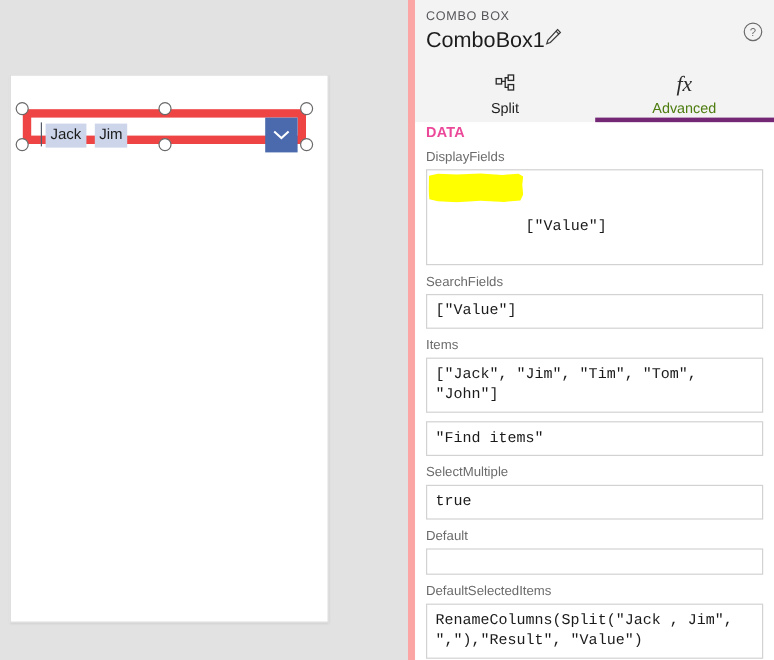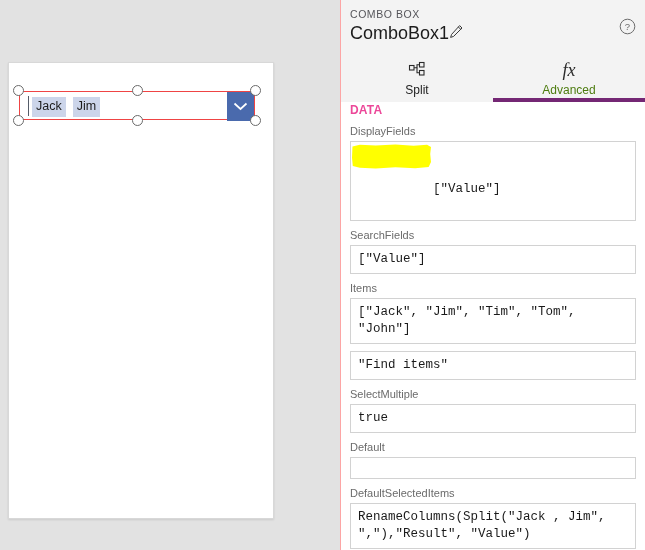--- a/index.html
+++ b/index.html
@@ -48,21 +48,21 @@
     width: 236px;
     height: 29px;
   }
   #combo-box-body {
     position: absolute;
     left: 0;
     top: 0;
     right: 0;
     bottom: 0;
     background: #ffffff;
-    border: 1px solid #ef4444;
+    border: 7px solid #ef4444;
     box-sizing: border-box;
   }
   #combo-caret {
     position: absolute;
     left: 8px;
     top: 4px;
     width: 1px;
     height: 20px;
     background: #555c68;
   }
@@ -116,21 +116,21 @@
   .h-br { left: 231px; top: 24px; }
 
   
   #properties-panel {
     position: absolute;
     left: 340px;
     top: 0;
     width: 305px;
     height: 550px;
     background: #ffffff;
-    border-left: 1px solid #fca5a5;
+    border-left: 6px solid #fca5a5;
     box-sizing: border-box;
   }
   #panel-header {
     position: relative;
     height: 102px;
     background: #f3f3f3;
     box-sizing: border-box;
   }
   #control-kind {
     position: absolute;

